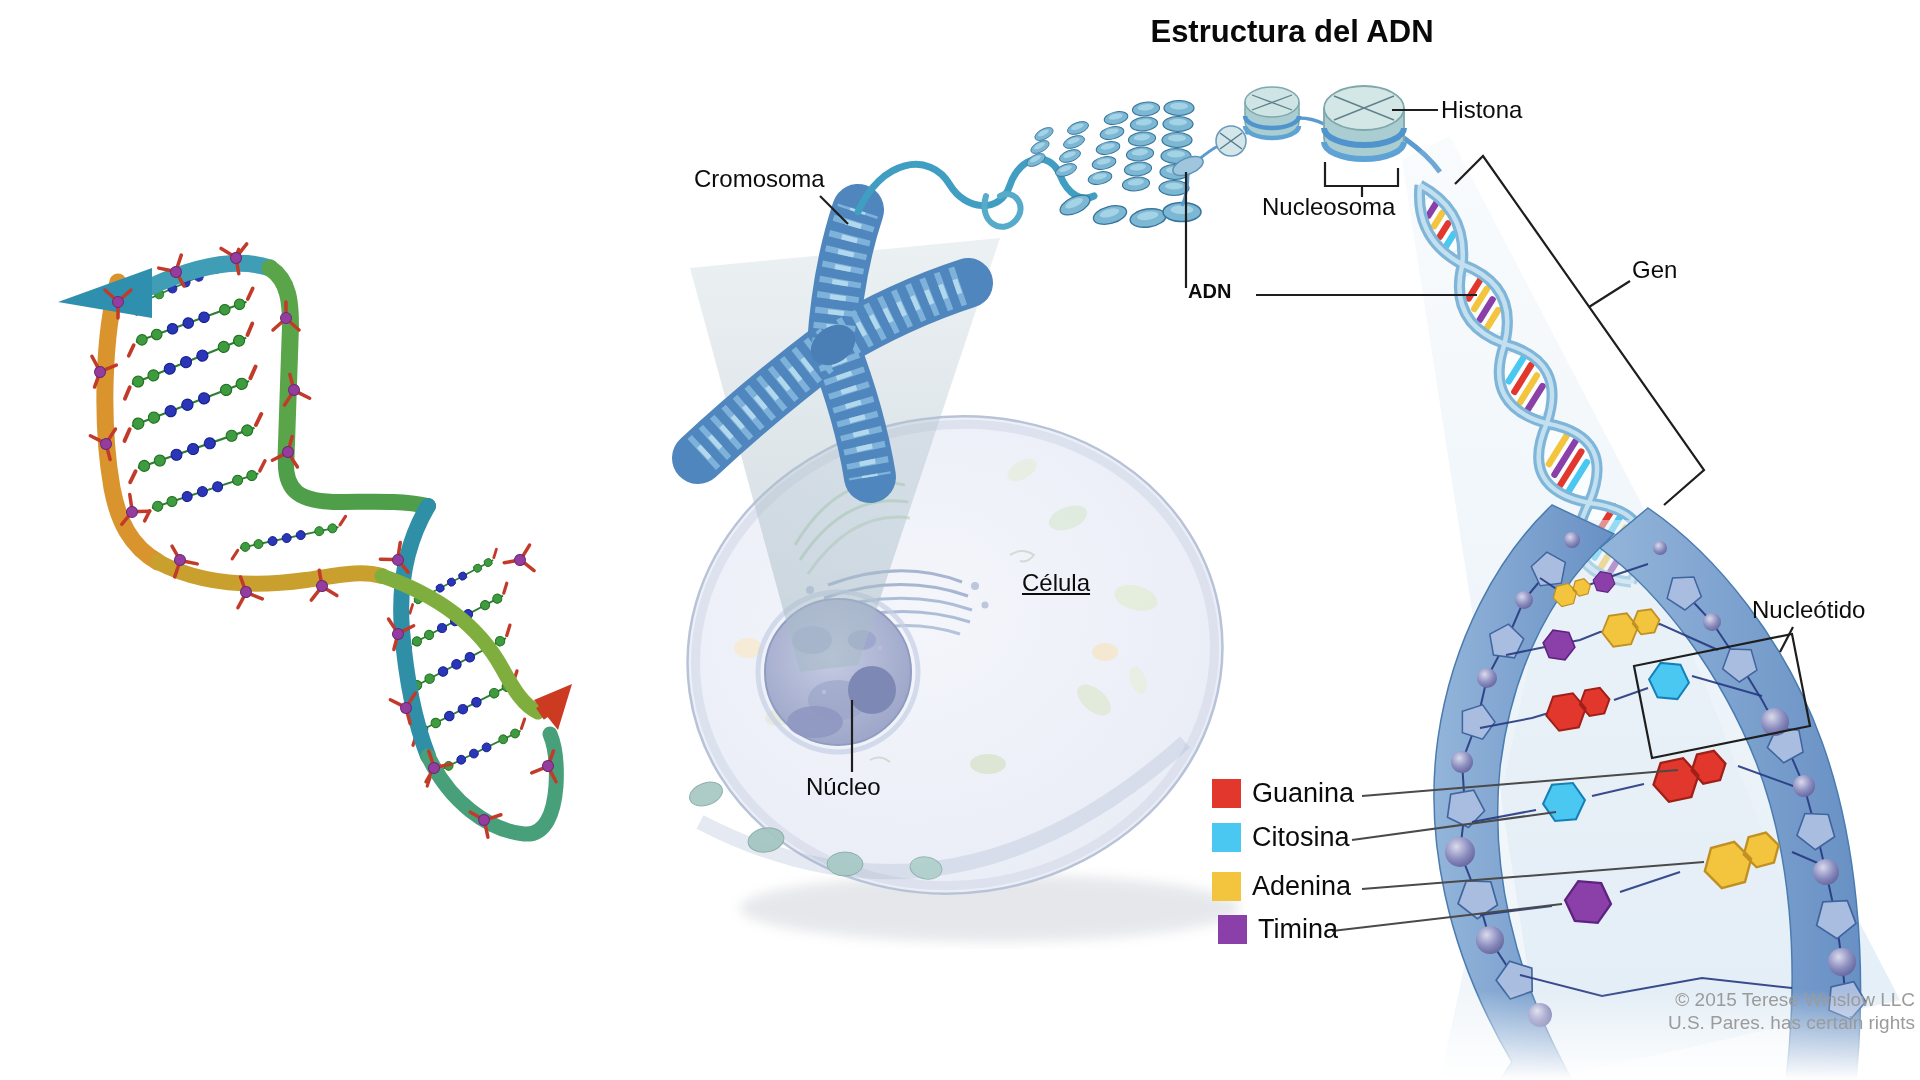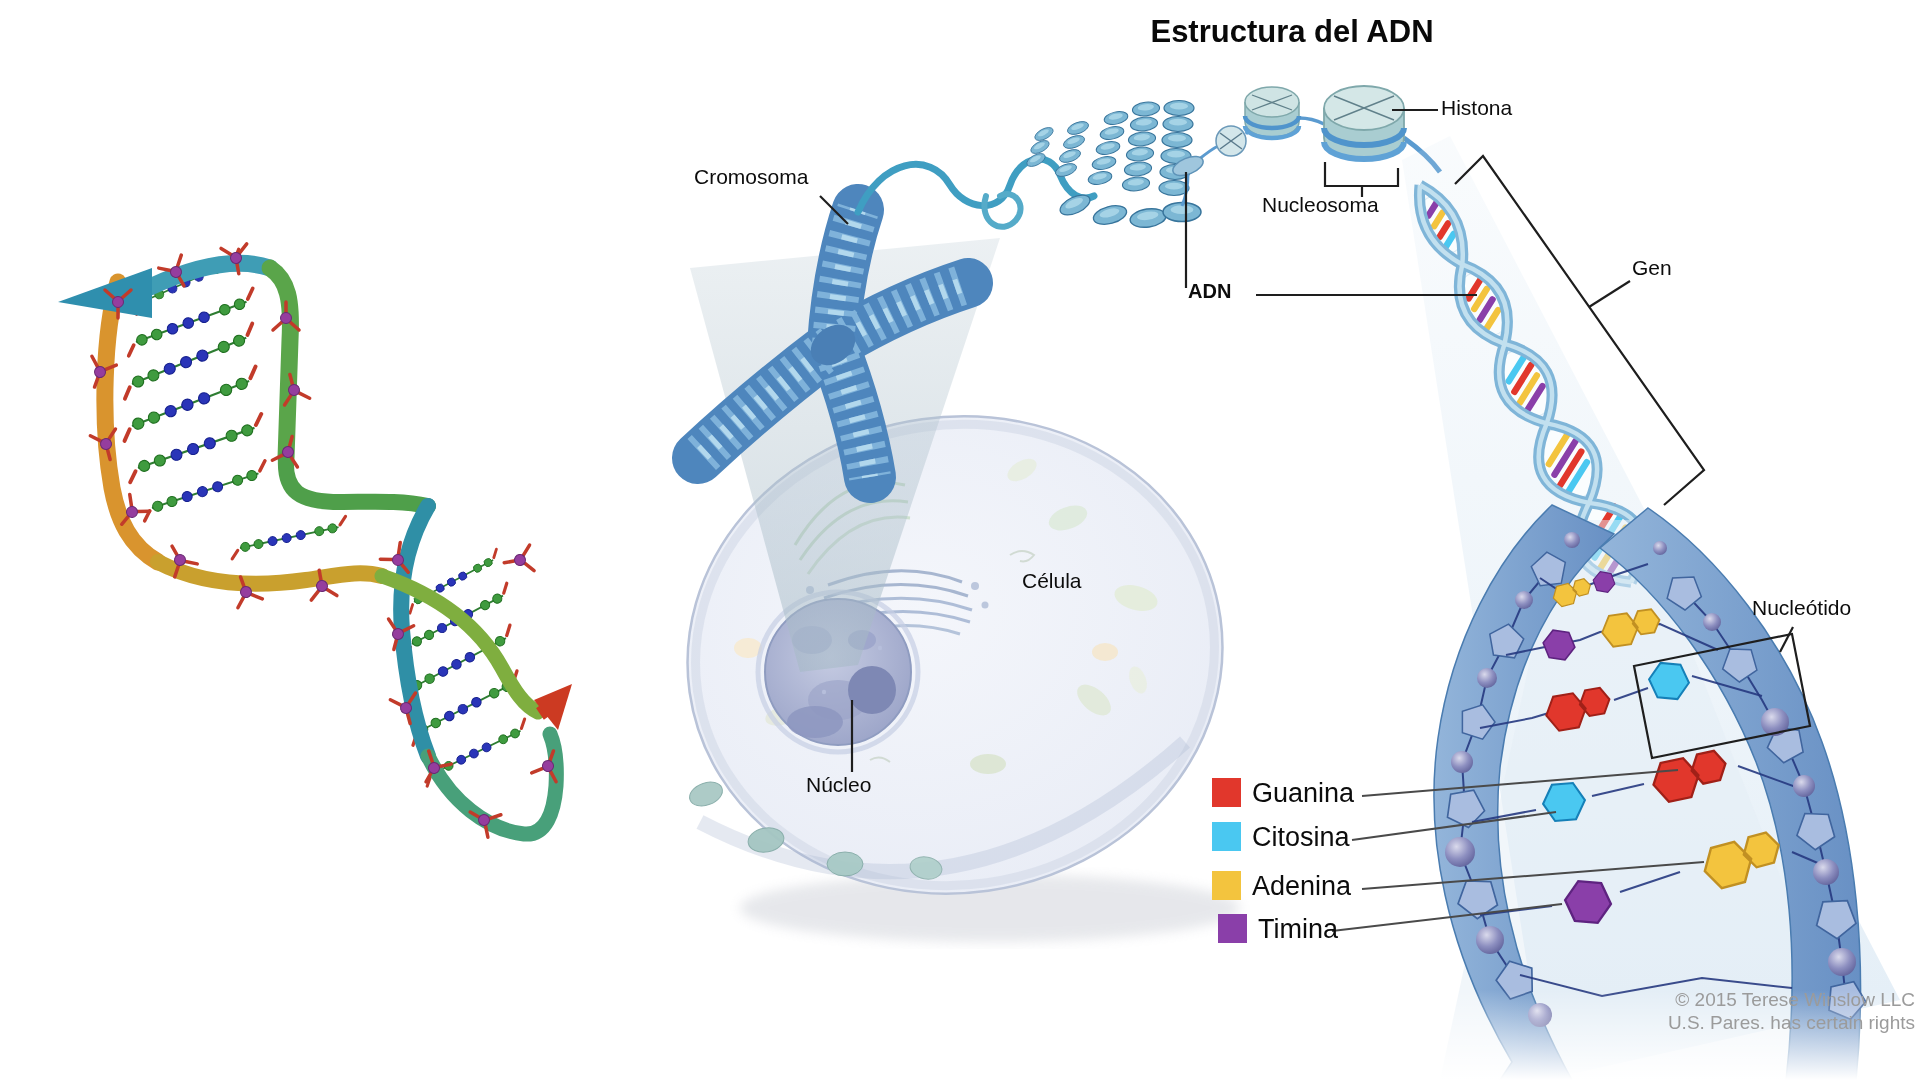--- a/index.html
+++ b/index.html
@@ -1,23 +1,23 @@
 <!DOCTYPE html>
 <html><head>
 <meta charset="utf-8">
 <style>
   html,body{margin:0;padding:0;background:#ffffff;}
   .stage{position:relative;width:1920px;height:1080px;background:#fff;overflow:hidden;
          font-family:"Liberation Sans",sans-serif;}
-  .lbl{position:absolute;color:#0c0c0c;font-size:21px;white-space:nowrap;}
+  .lbl{position:absolute;color:#0c0c0c;font-size:24px;white-space:nowrap;}
   .bold{font-weight:700;}
   .title{position:absolute;left:1050px;top:14px;width:484px;text-align:center;
          font-size:31px;font-weight:700;color:#090909;}
   .legend-heading{position:absolute;left:1212px;top:704px;font-size:27px;line-height:31px;color:#0c0c0c;}
-  .legend-row{position:absolute;display:flex;align-items:flex-start;gap:11px;}
+  .legend-row{position:absolute;display:flex;align-items:center;gap:11px;}
   .swatch{width:29px;height:29px;display:inline-block;}
   .legend-label{font-size:27px;color:#0c0c0c;}
   .copyright{position:absolute;right:5px;text-align:right;color:#9b9b9b;
              font-size:19px;line-height:23px;}
   svg{position:absolute;left:0;top:0;}
   .stub{stroke:#c23b2a;stroke-width:3.5;stroke-linecap:round;}
   .leader{stroke:#1e1e1e;stroke-width:2.2;fill:none;}
   .leader-thin{stroke:#4a4a4a;stroke-width:2;fill:none;}
   .navy{stroke:#26397f;stroke-width:2;fill:none;opacity:.9;}
 </style>
@@ -410,21 +410,21 @@
     <path class="leader-thin" d="M1332,931 L1562,904"></path>
   </g>
 </svg>
 
 <div class="title">Estructura del ADN</div>
 <div class="lbl" style="left:694px;top:165px;">Cromosoma</div>
 <div class="lbl" style="left:1441px;top:96px;">Histona</div>
 <div class="lbl" style="left:1262px;top:193px;">Nucleosoma</div>
 <div class="lbl bold" style="left:1188px;top:280px;font-size:20px;">ADN</div>
 <div class="lbl" style="left:1632px;top:256px;">Gen</div>
-<div class="lbl" style="left:1022px;top:569px;">Célula</div>
+<div class="lbl" style="left:1022px;top:569px;text-decoration:underline;">Célula</div>
 <div class="lbl" style="left:806px;top:773px;">Núcleo</div>
 <div class="lbl" style="left:1752px;top:596px;">Nucleótido</div>
 
 <div class="legend-row" style="left:1212px;top:778px;">
   <span class="swatch" style="background-color: rgb(225, 55, 44);"></span>
   <span class="legend-label">Guanina</span>
 </div>
 <div class="legend-row" style="left:1212px;top:822px;">
   <span class="swatch" style="background-color: rgb(74, 200, 241);"></span>
   <span class="legend-label">Citosina</span>

